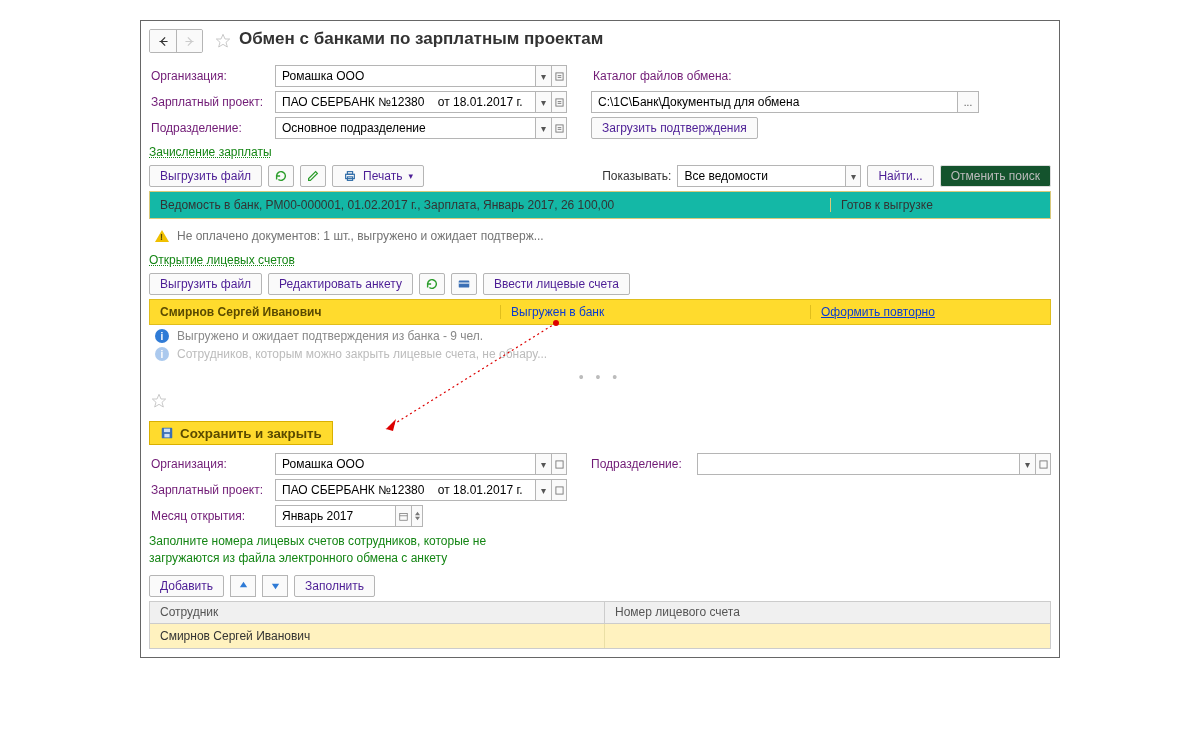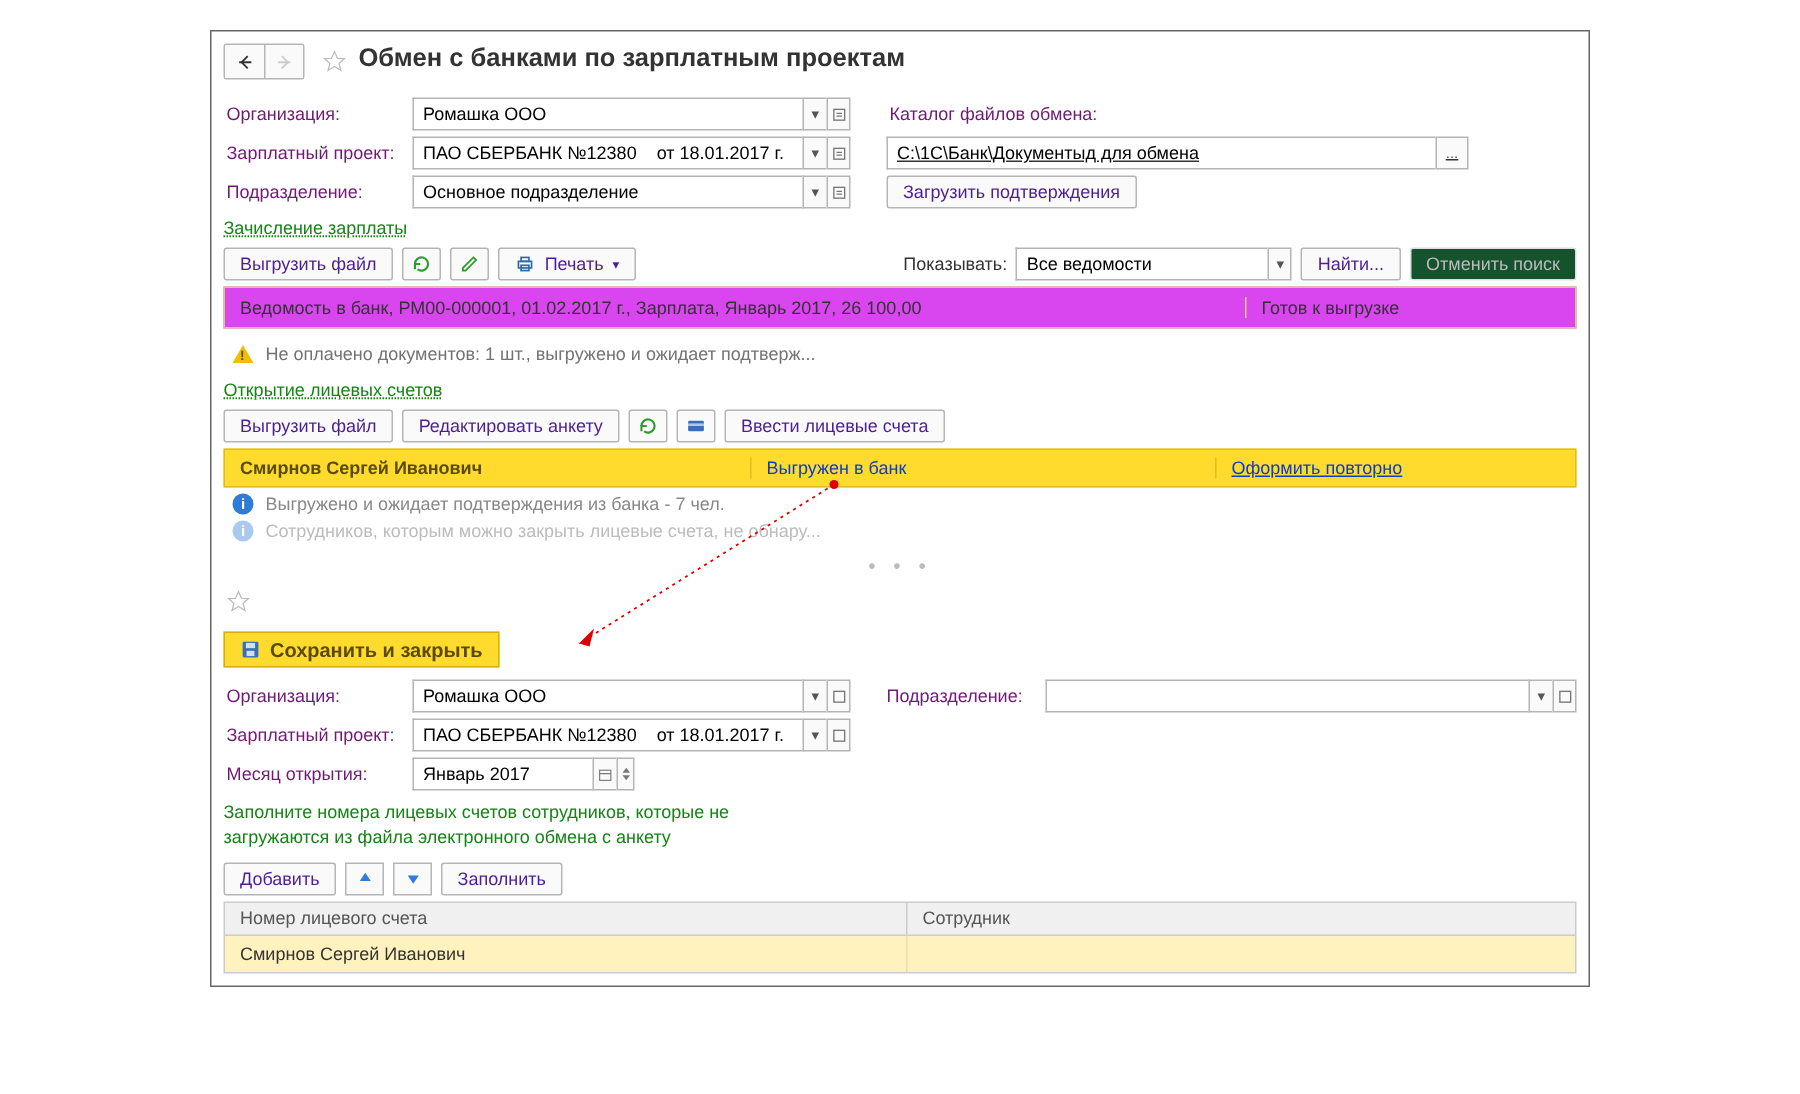--- a/index.html
+++ b/index.html
@@ -50,21 +50,21 @@
     cursor: pointer; font: inherit; color: #4c1d95; gap: 6px;
   }
   .btn.disabled { color: #bbb; border-color: #ddd; background: #14532d; cursor: default; text-align: right; }
   .btn.icon-only { width: 26px; padding: 0; justify-content: center; }
   .btn svg { width: 14px; height: 14px; }
   .toolbar-row { display: flex; align-items: center; gap: 6px; padding: 4px 0; flex-wrap: nowrap; }
   .spacer { flex: 1; }
   .section-link { color: #148514; text-decoration: underline dotted; font-size: 12px; cursor: pointer; padding: 4px 0 2px; display: inline-block; }
   
   .bar-yellow {
-    display: flex; align-items: center; background: #d946ef;
+    display: flex; align-items: center; background: #14b8a6;
     border: 1px solid #d9c97b; height: 28px;
   }
   .bar-yellow .cell-main { flex: 1; padding: 0 10px; }
   .bar-yellow .cell-status { width: 220px; border-left: 1px solid #d9c97b; padding: 0 10px; }
   
   .msg-row { display: flex; align-items: center; gap: 8px; padding: 10px 6px 6px; }
   .msg-warning { color: #737373; }
   .tri-icon { width: 0; height: 0; border-left: 7px solid transparent; border-right: 7px solid transparent; border-bottom: 12px solid #f0c000; position: relative; }
   .tri-icon::after { content: "!"; position: absolute; left: -2px; top: 2px; font-size: 9px; font-weight: bold; color: #5b4a00; }
   
@@ -157,21 +157,21 @@
         <input style="width: 260px;" value="ПАО СБЕРБАНК №12380    от 18.01.2017 г.">
         <span class="part">▾</span>
         <span class="part">
           <svg viewBox="0 0 10 10">
               <rect x="1" y="1" width="8" height="8" fill="none" stroke="#777"></rect>
               <path d="M3 4 H7 M3 6 H7" stroke="#777"></path>
             </svg>
         </span>
       </div>
       <span style="width:8px"></span>
-      <div class="field" style="margin-left:auto_;text-decoration:underline; ">
+      <div class="field" style="margin-left:auto_; ">
         <input style="width: 366px;" value="С:\1С\Банк\Документыд для обмена">
         <span class="part" style="width:22px">...</span>
       </div>
     </div>
     
     <div class="row">
       <span class="lbl">Подразделение:</span>
       <div class="field">
         <input style="width: 260px;" value="Основное подразделение">
         <span class="part">▾</span>
@@ -249,21 +249,21 @@
       <button class="btn">Ввести лицевые счета</button>
     </div>
     <div class="bar-yellow2">
       <div class="c c1">Смирнов Сергей Иванович</div>
       <div class="c c2">Выгружен в банк</div>
       <div class="c c3">Оформить повторно</div>
     </div>
 
     <div class="info-row">
       <span class="info-icon">i</span>
-      <span style="color:#888;">Выгружено и ожидает подтверждения из банка - 7 чел.</span>
+      <span style="color:#888;">Выгружено и ожидает подтверждения из банка - 9 чел.</span>
     </div>
     <div class="info-row" style="padding-top:0;">
       <span class="info-icon" style="opacity:.4;">i</span>
       <span class="faded">Сотрудников, которым можно закрыть лицевые счета, не обнару...</span>
     </div>
   </div>
 
   <div class="dots-sep">• • •</div>
 
   <div class="pane2-header">
@@ -352,22 +352,22 @@
       </span>
       <span class="arrow-btn">
         <svg viewBox="0 0 12 12">
             <path d="M6 10 L2 4 L10 4 Z" fill="#2f7bd6"></path>
           </svg>
       </span>
       <button class="btn">Заполнить</button>
     </div>
     <div class="tbl">
       <div class="tbl-head">
+        <div class="th">Сотрудник</div>
         <div class="th">Номер лицевого счета</div>
-        <div class="th">Сотрудник</div>
       </div>
       <div class="tbl-row">
         <div class="td">Смирнов Сергей Иванович</div>
         <div class="td"></div>
       </div>
     </div>
   </div>
 
   <svg class="arrow-svg" style="left:235px; top:298px; width:200px; height:120px;">
     <line x1="180" y1="4" x2="10" y2="110" stroke="#d00" stroke-width="1.2" stroke-dasharray="2 3"></line>

